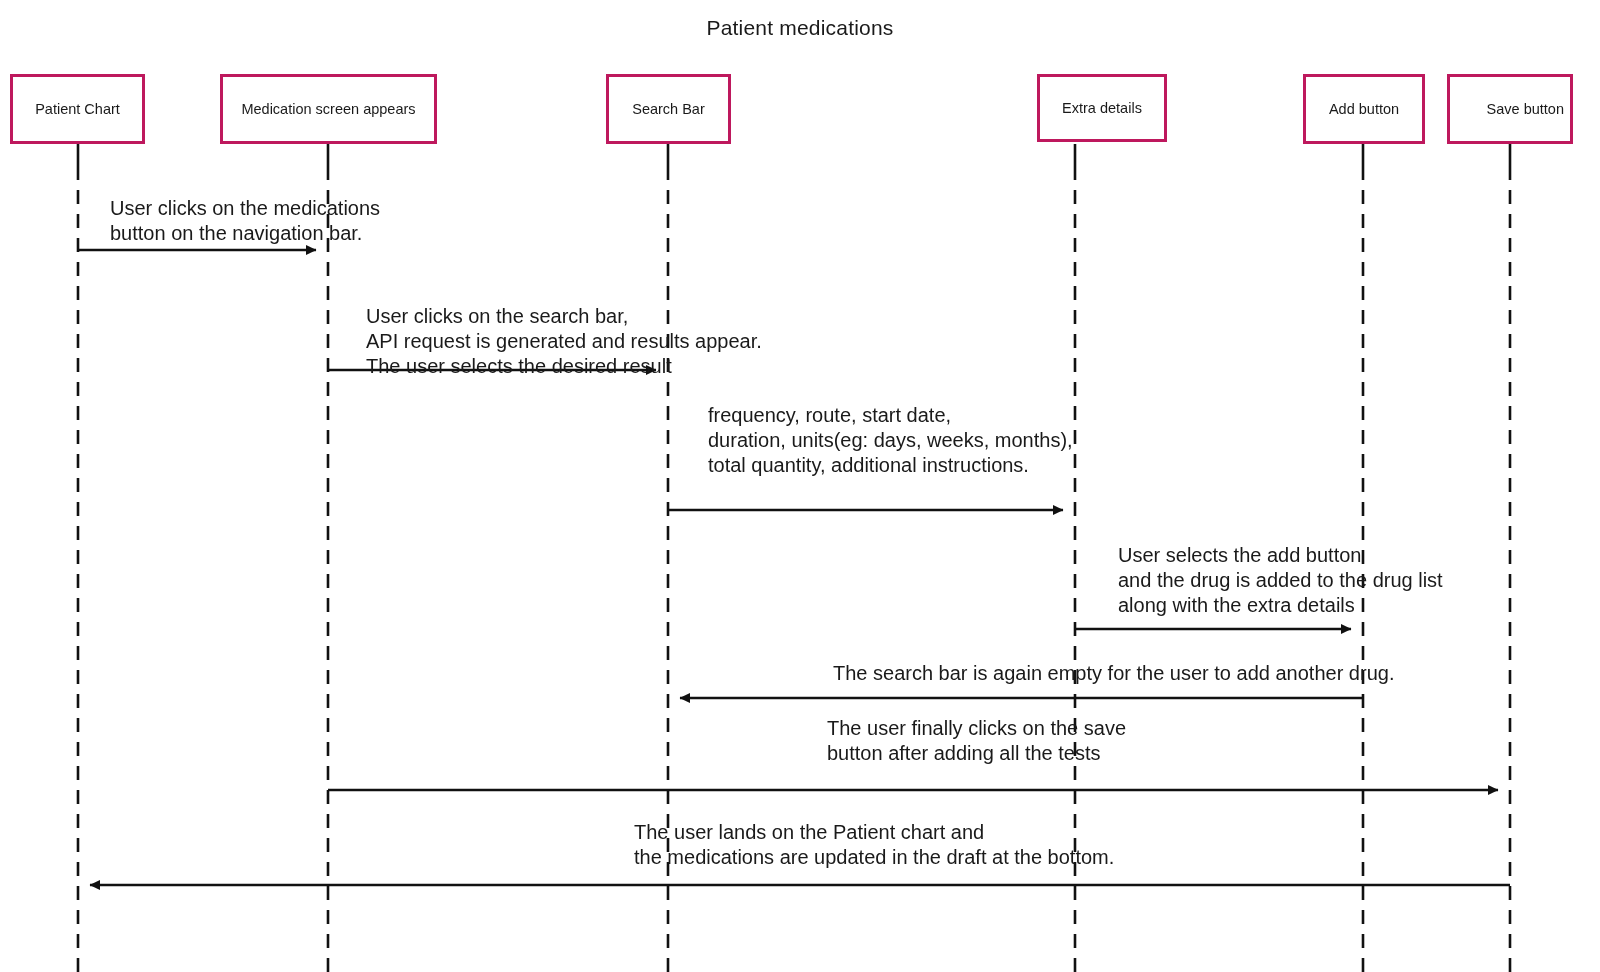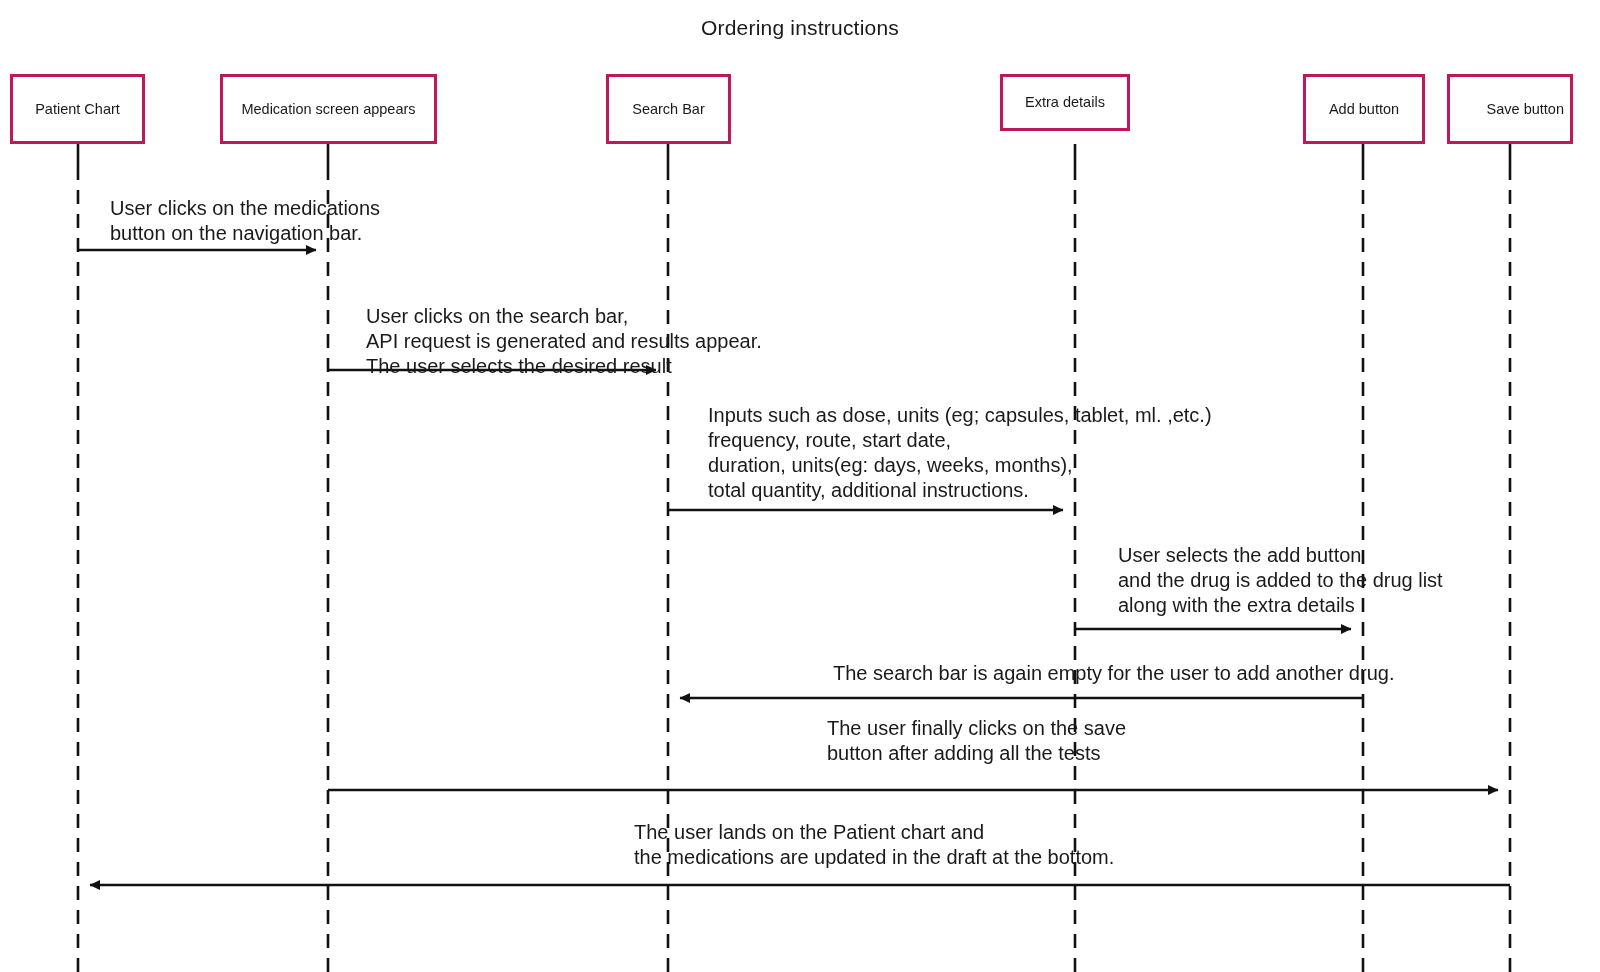--- a/index.html
+++ b/index.html
@@ -52,21 +52,21 @@
     color: #1a1a1a;
     line-height: 25px;
     white-space: nowrap;
   }
 </style>
 </head>
 <body>
 
 <div id="canvas">
 
-  <div class="diagram-title">Ordering instructions</div>
+  <div class="diagram-title">Patient medications</div>
 
   <svg id="diagram-svg" viewBox="0 0 1600 972" xmlns="http://www.w3.org/2000/svg">
     <defs>
       <marker id="arrow-right" markerWidth="11" markerHeight="11" refX="10" refY="5.5" orient="auto" markerUnits="userSpaceOnUse">
         <path d="M0,0.6 L10.5,5.5 L0,10.4 z" fill="#111111"></path>
       </marker>
       <marker id="arrow-left" markerWidth="11" markerHeight="11" refX="10" refY="5.5" orient="auto" markerUnits="userSpaceOnUse">
         <path d="M0,0.6 L10.5,5.5 L0,10.4 z" fill="#111111"></path>
       </marker>
     </defs>
@@ -98,42 +98,41 @@
   <div id="participants-layer">
       <div class="participant-box" style="left: 10px; top: 74px; width: 135px; height: 70px;">
         <span>Patient Chart</span>
       </div>
       <div class="participant-box" style="left: 220px; top: 74px; width: 217px; height: 70px;">
         <span>Medication screen appears</span>
       </div>
       <div class="participant-box" style="left: 606px; top: 74px; width: 125px; height: 70px;">
         <span>Search Bar</span>
       </div>
-      <div class="participant-box" style="left: 1000px; top: 74px; width: 130px; height: 57px;">
+      <div class="participant-box" style="left: 1037px; top: 74px; width: 130px; height: 68px;">
         <span>Extra details</span>
       </div>
       <div class="participant-box" style="left: 1303px; top: 74px; width: 122px; height: 70px;">
         <span>Add button</span>
       </div>
       <div class="participant-box" style="left: 1447px; top: 74px; width: 126px; height: 70px; justify-content: flex-end;">
         <span>Save button</span>
       </div>
     </div>
   <div id="labels-layer">
       <div class="msg-label" style="left: 110px; top: 196px;">
         <div>User clicks on the medications</div>
         <div>button on the navigation bar.</div>
       </div>
       <div class="msg-label" style="left: 366px; top: 288px; margin-top: 16px;">
         <div>User clicks on the search bar,</div>
         <div> API request is generated and results appear.</div>
         <div>The user selects the desired result</div>
       </div>
       <div class="msg-label" style="left: 708px; top: 403px;">
-        <div>Inputs such as dose, units (eg; capsules, tablet, ml. ,etc.)</div>
         <div> frequency, route, start date,</div>
         <div> duration, units(eg: days, weeks, months),</div>
         <div> total quantity, additional instructions.</div>
       </div>
       <div class="msg-label" style="left: 1118px; top: 543px;">
         <div>User selects the add button</div>
         <div> and the drug is added to the drug list</div>
         <div> along with the extra details</div>
       </div>
       <div class="msg-label" style="left: 833px; top: 661px;">

